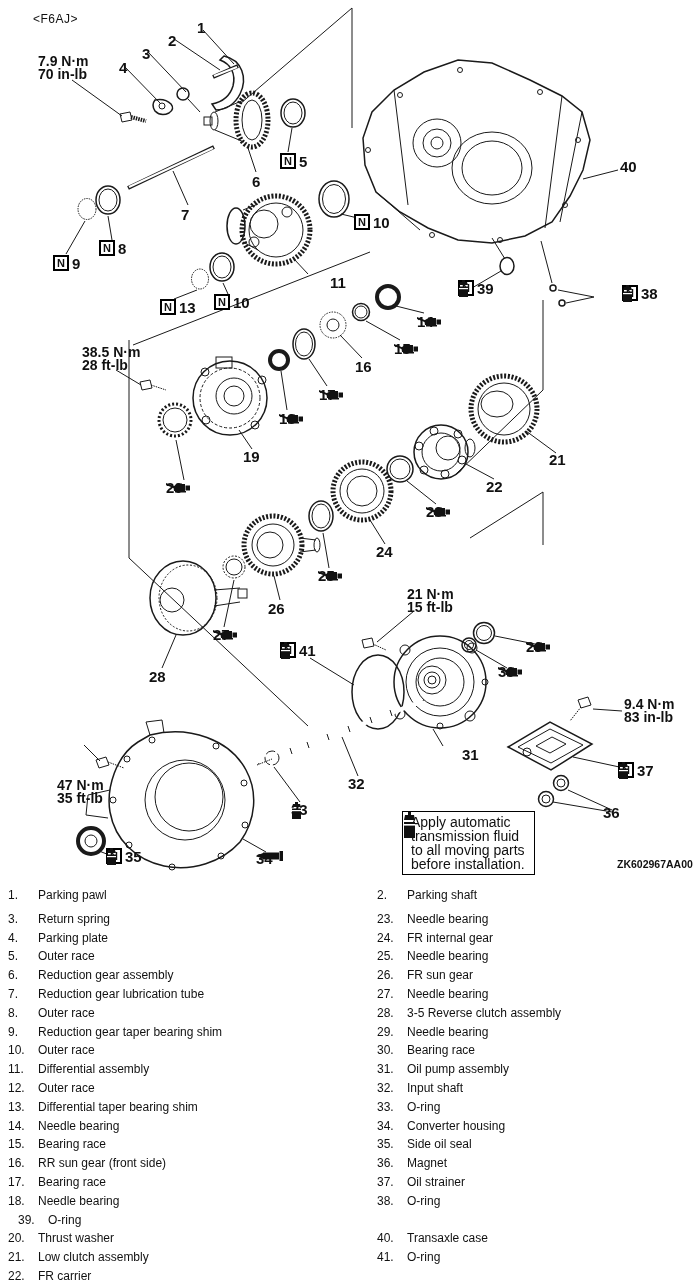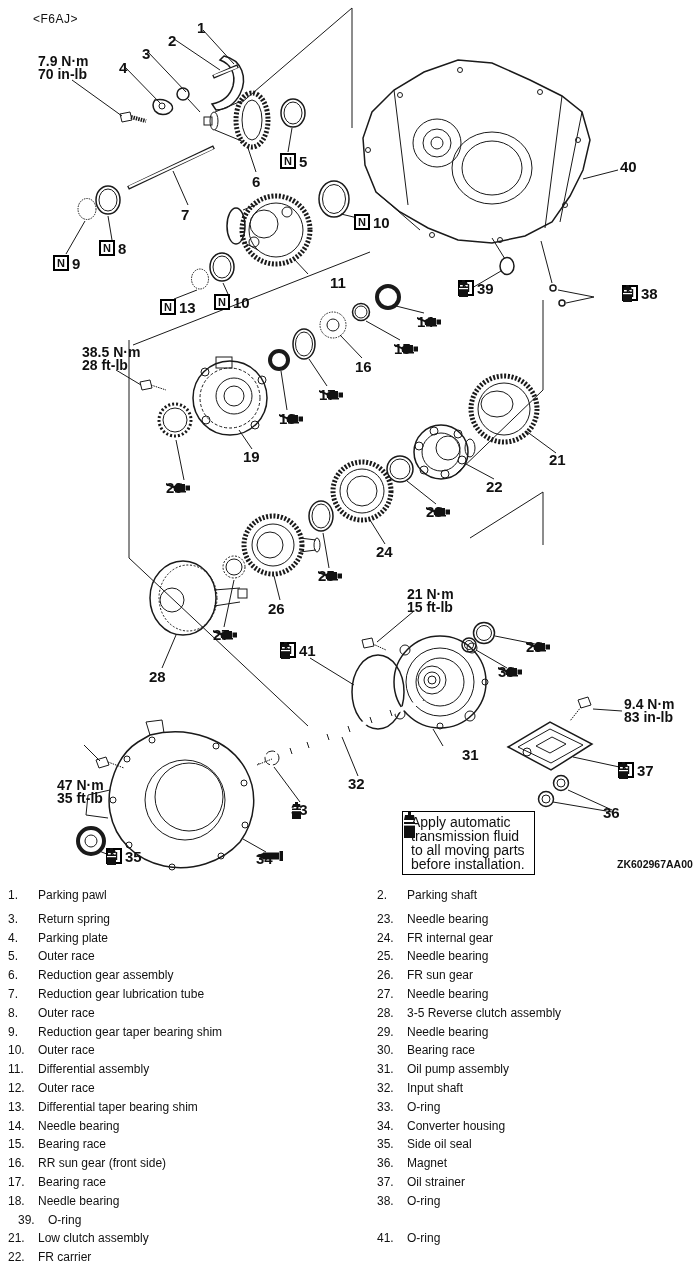--- a/index.html
+++ b/index.html
@@ -835,20 +835,30 @@
         </div>
       </div>
       <div class="prow">
         <div class="pcell right">
           <span class="pnum">39.</span>
           <span>O-ring</span>
         </div>
       </div>
       <div class="prow">
         <div class="pcell left">
+          <span class="pnum">20.</span>
+          <span>Thrust washer</span>
+        </div>
+        <div class="pcell right">
+          <span class="pnum">40.</span>
+          <span>Transaxle case</span>
+        </div>
+      </div>
+      <div class="prow">
+        <div class="pcell left">
           <span class="pnum">21.</span>
           <span>Low clutch assembly</span>
         </div>
         <div class="pcell right">
           <span class="pnum">41.</span>
           <span>O-ring</span>
         </div>
       </div>
       <div class="prow">
         <div class="pcell left">

